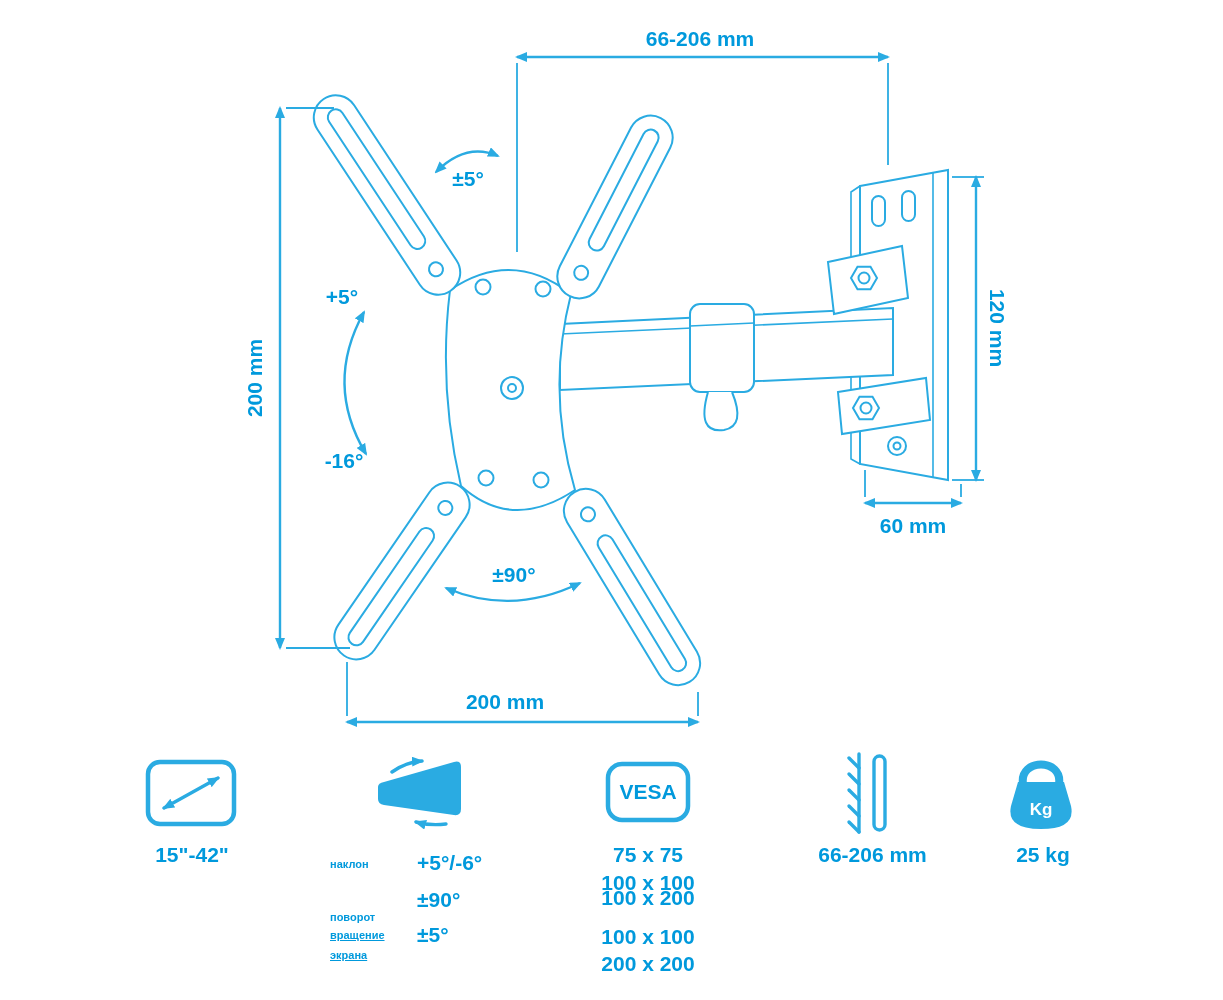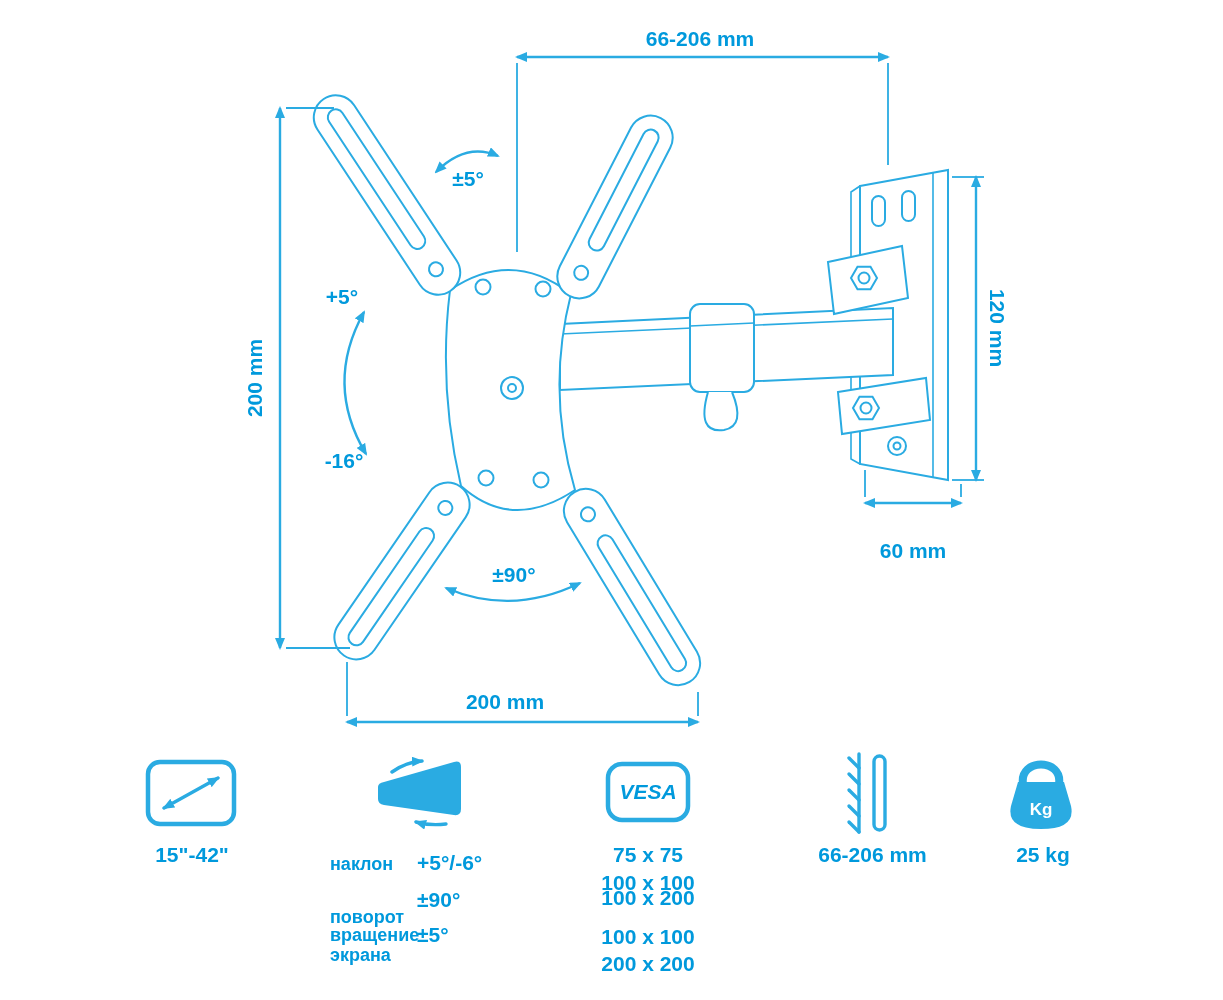--- a/index.html
+++ b/index.html
@@ -10,21 +10,21 @@
   .thin{fill:none;stroke:#2aabe2;stroke-width:1.6;}
   .dim{fill:none;stroke:#2aabe2;stroke-width:2.4;}
   .ext{fill:none;stroke:#2aabe2;stroke-width:1.8;}
   .icon{fill:none;stroke:#2aabe2;stroke-width:4.5;stroke-linecap:round;stroke-linejoin:round;}
   .icon-thin{fill:none;stroke:#2aabe2;stroke-width:3.4;stroke-linecap:round;}
   .iconf{fill:#2aabe2;stroke:none;}
   .kg{fill:#fff;font:bold 17px "Liberation Sans",sans-serif;}
   .lbl{position:absolute;color:#0099dc;font-weight:bold;font-size:21px;line-height:24px;
        text-align:center;white-space:nowrap;}
   .lbl.left{text-align:left;}
-  .lbl.small{font-size:18px;line-height:20px;white-space:normal;}
+  .lbl.small{font-size:11px;line-height:20px;white-space:normal;}
   .vlabel-l{transform:rotate(-90deg);}
   .vlabel-r{transform:rotate(90deg);}
 </style>
 </head>
 <body>
 
 <div id="canvas">
 
 <svg width="1223" height="1000" viewBox="0 0 1223 1000">
   <defs>
@@ -163,37 +163,37 @@
     <path d="M 17 28 C 13 2 57 2 53 28" fill="none" stroke="#2aabe2" stroke-width="8" stroke-linecap="round"></path>
     <path class="iconf" d="M 12 26 L 58 26 L 65 50 Q 70 73 35 73 Q 0 73 5 50 Z"></path>
   </g>
   <text class="kg" x="1041" y="815" text-anchor="middle">Kg</text>
 </svg>
 
 <div class="lbl" style="left:590px;top:27px;width:220px;">66-206 mm</div>
 <div class="lbl vlabel-l" style="left:210px;top:366px;width:90px;height:24px;">200 mm</div>
 <div class="lbl" style="left:420px;top:690px;width:170px;">200 mm</div>
 <div class="lbl vlabel-r" style="left:952px;top:316px;width:90px;height:24px;">120 mm</div>
-<div class="lbl" style="left:858px;top:514px;width:110px;margin-top:25px;">60 mm</div>
+<div class="lbl" style="left:858px;top:514px;width:110px;">60 mm</div>
 
 <div class="lbl" style="left:436px;top:167px;width:64px;">±5°</div>
 <div class="lbl" style="left:310px;top:285px;width:64px;">+5°</div>
 <div class="lbl" style="left:308px;top:449px;width:72px;">-16°</div>
 <div class="lbl" style="left:474px;top:563px;width:80px;">±90°</div>
 
 <div class="lbl" style="left:133px;top:843px;width:118px;">15"-42"</div>
 
 <div class="lbl small left" style="left:330px;top:854px;width:85px;">наклон</div>
 <div class="lbl left" style="left:417px;top:851px;width:110px;">+5°/-6°</div>
 <div class="lbl small left" style="left:330px;top:907px;width:85px;">поворот</div>
 <div class="lbl left" style="left:417px;top:888px;width:110px;">±90°</div>
-<div class="lbl small left" style="left:330px;top:925px;width:90px;">вращение экрана</div>
+<div class="lbl small left" style="left:330px;top:925px;width:90px;text-decoration:underline;">вращение экрана</div>
 <div class="lbl left" style="left:417px;top:923px;width:110px;">±5°</div>
 
-<div class="lbl" style="left:608px;top:764px;width:80px;height:56px;line-height:56px;font-style:italic;">VESA</div>
+<div class="lbl" style="left:608px;top:764px;width:80px;height:56px;line-height:56px;">VESA</div>
 <div class="lbl" style="left:568px;top:843px;width:160px;">75 x 75</div>
 <div class="lbl" style="left:568px;top:871px;width:160px;">100 x 100</div>
 <div class="lbl" style="left:568px;top:886px;width:160px;">100 x 200</div>
 <div class="lbl" style="left:568px;top:925px;width:160px;">100 x 100</div>
 <div class="lbl" style="left:568px;top:952px;width:160px;">200 x 200</div>
 
 <div class="lbl" style="left:790px;top:843px;width:165px;">66-206 mm</div>
 <div class="lbl" style="left:988px;top:843px;width:110px;text-align:center;">25 kg</div>
 
 </div>

